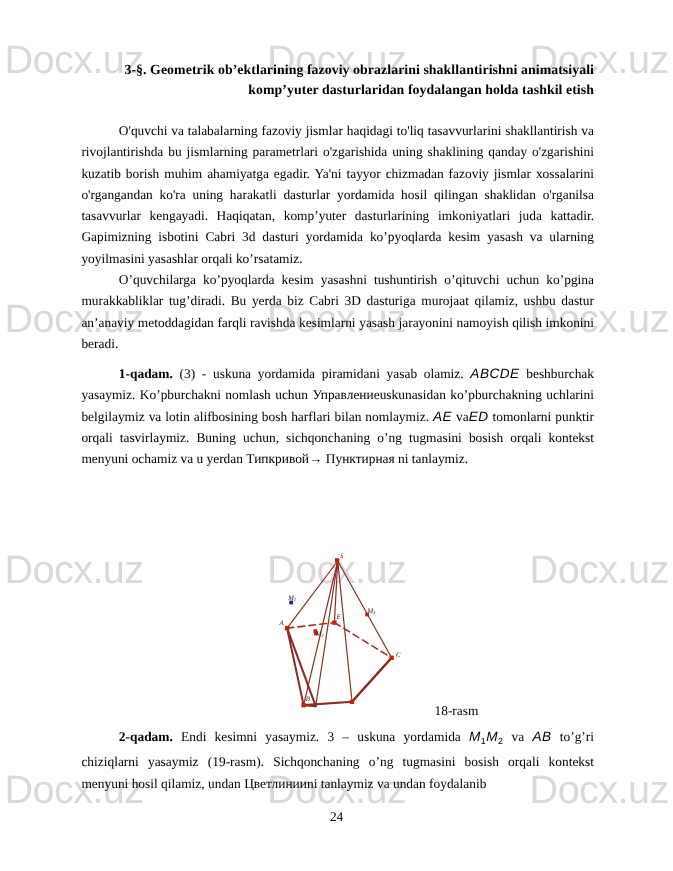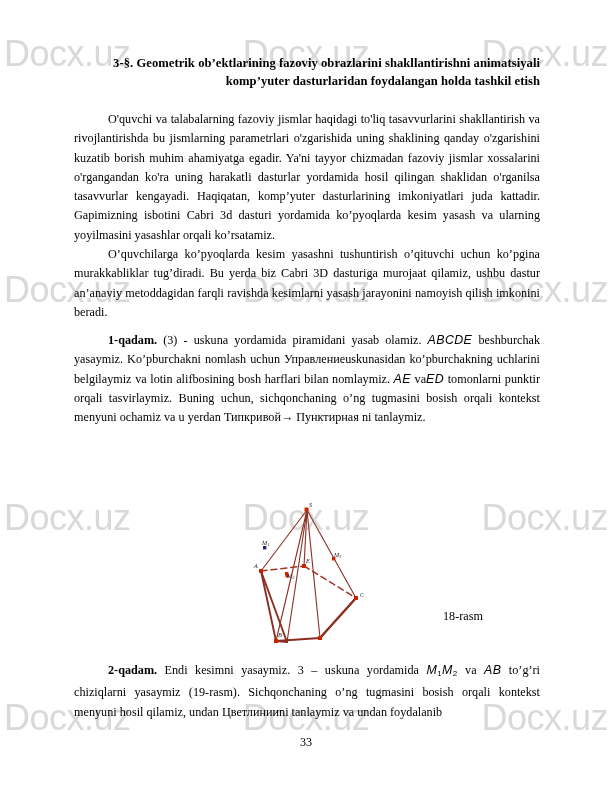--- a/index.html
+++ b/index.html
@@ -95,24 +95,23 @@
     left: 186px;
     top: 494px;
     width: 260px;
     height: 170px;
     z-index: 3;
   }
   #figure-wrap svg { display: block; }
   .fig-caption {
     position: absolute;
     left: 395px;
-    top: 609px;
+    top: 639px;
     font-size: 12.2px;
     z-index: 3;
-    margin-left: 48px;
   }
 
   .page-number {
     position: absolute;
     left: 0;
     top: 735px;
     width: 612px;
     text-align: center;
     font-size: 12.2px;
   }
@@ -213,15 +212,15 @@
         <text x="101" y="84">M<tspan font-size="4.4" dy="1.4">2</tspan></text>
         <text x="148" y="63">M<tspan font-size="4.4" dy="1.4">3</tspan></text>
       </g>
     </svg>
   </div>
 
   <div class="fig-caption">18-rasm</div>
 
   <div class="para" style="top:661px"><span class="bold">2-qadam.</span><span> Endi kesimni yasaymiz. 3 – uskuna yordamida </span><span class="mathit"><span>M</span><sub>1</sub><span>M</span><sub>2</sub></span><span> va </span><span class="mathit">AB</span><span>  to’g’ri chiziqlarni yasaymiz (19-rasm). Sichqonchaning o’ng tugmasini bosish orqali kontekst menyuni hosil qilamiz, undan </span><span class="cyr-it">Цветлинии</span><span>ni tanlaymiz va undan foydalanib</span></div>
 
-  <div class="page-number">33</div>
+  <div class="page-number">24</div>
 
 </div>
 
 </body></html>

